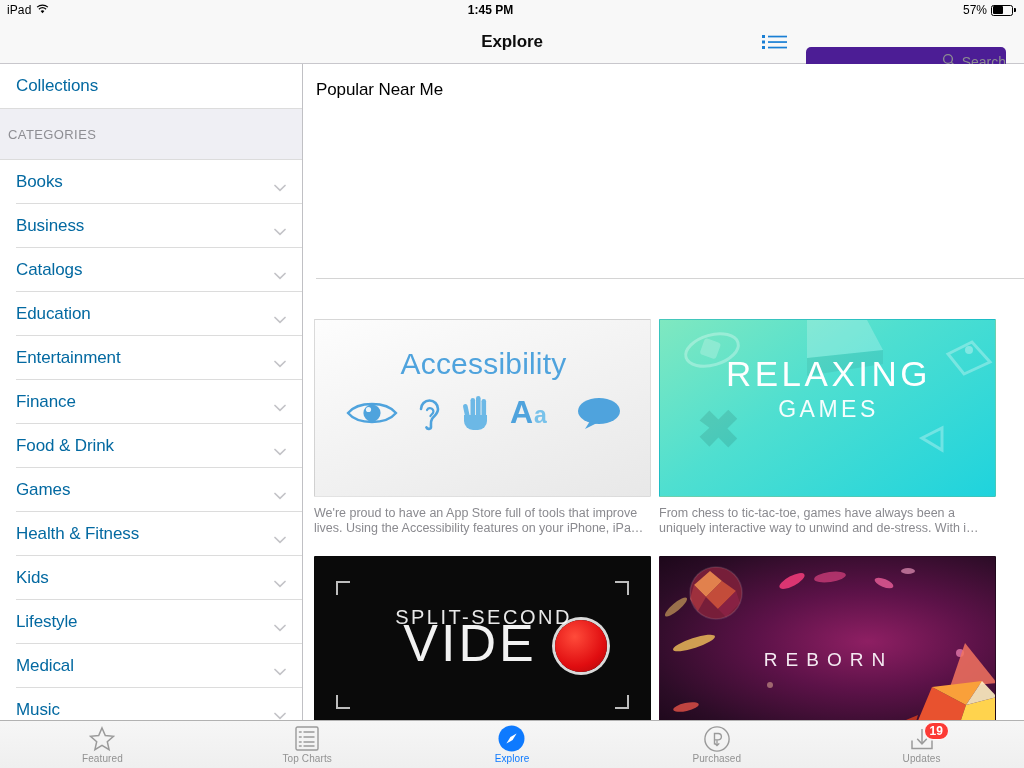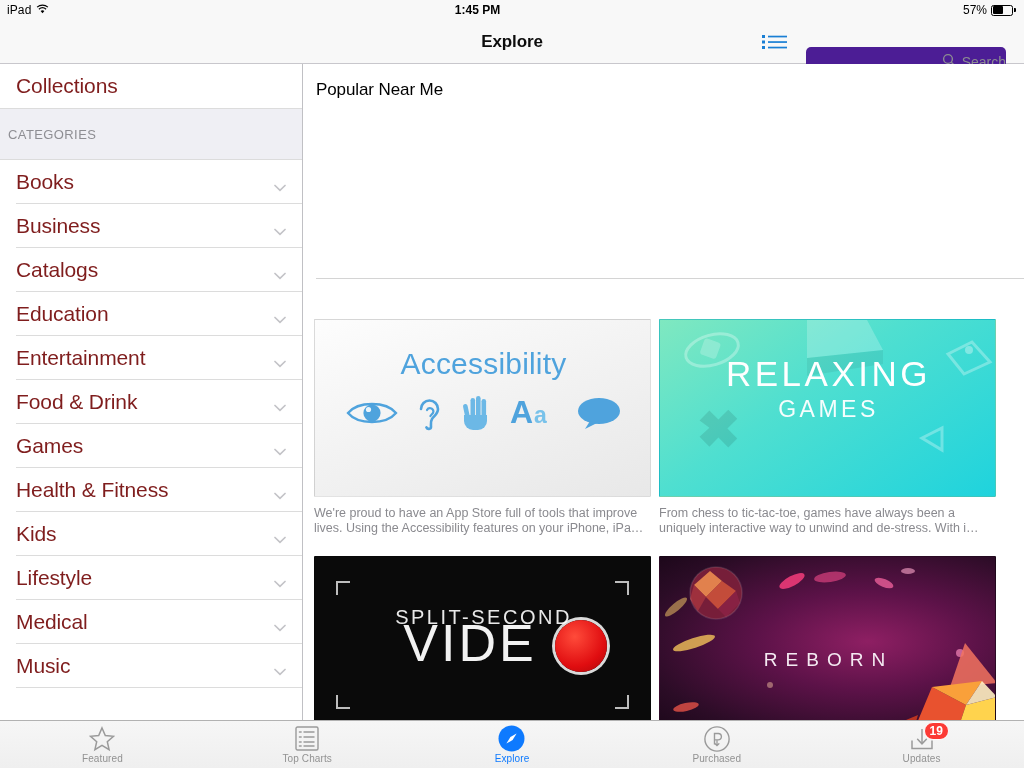--- a/index.html
+++ b/index.html
@@ -13,21 +13,21 @@
   #screen { position: relative; width: 1024px; height: 768px; background: #fff; }
 
   
   .statusbar {
     position: absolute; top: 0; left: 0; width: 1024px; height: 20px;
     background: #f8f8f8;
     font-size: 12px; color: #000;
   }
   .sb-left { position: absolute; left: 7px; top: 3px; display: flex; align-items: center; gap: 5px; }
   .sb-device { font-size: 12px; font-weight: 400; letter-spacing: 0.1px; }
-  .sb-center { position: absolute; left: 2px; width: 951px; top: 3px; text-align: center; font-size: 12px; font-weight: 600; }
+  .sb-center { position: absolute; left: 15px; width: 951px; top: 3px; text-align: center; font-size: 12px; font-weight: 600; }
   .sb-right { position: absolute; right: 8px; top: 3px; display: flex; align-items: center; gap: 4px; }
   .sb-pct { font-size: 12px; font-weight: 400; }
   .batt { position: relative; width: 25px; height: 11px; }
   .batt-body { position: absolute; left: 0; top: 0; width: 22px; height: 11px; border: 1px solid #000; border-radius: 2.5px; }
   .batt-fill { position: absolute; left: 1.5px; top: 1.5px; height: 8px; background: #000; border-radius: 1px; }
   .batt-cap { position: absolute; left: 22.5px; top: 3.5px; width: 2px; height: 4px; background: #000; border-radius: 0 1px 1px 0; }
 
   
   .navbar {
     position: absolute; top: 20px; left: 0; width: 1024px; height: 44px;
@@ -51,21 +51,21 @@
   .sidebar {
     position: absolute; left: 0; top: 64px; width: 303px; height: 656px;
     background: #fff; border-right: 1px solid #c0c0c4;
     overflow: hidden;
   }
   .side-row {
     position: relative; height: 44px; display: flex; align-items: center;
     padding-left: 16px; padding-right: 14px;
     background: #fff; cursor: pointer;
   }
-  .side-row .lbl { font-size: 21px; color: #7f1d1d; letter-spacing: -0.1px; }
+  .side-row .lbl { font-size: 17px; color: #0369a1; letter-spacing: -0.1px; }
   .side-row .sep { position: absolute; left: 16px; right: 0; bottom: 0; height: 1px; background: #dcdcdc; }
   .side-hdr {
     height: 52px; background: #efeff4; display: flex; align-items: center;
     padding-left: 8px;
     border-top: 1px solid #dcdcdc; border-bottom: 1px solid #dcdcdc;
   }
   .side-hdr .lbl { font-size: 13px; color: #8e8e93; letter-spacing: 0.4px; }
   .chev { position: absolute; right: 16px; top: 50%; margin-top: -4px; width: 12px; height: 8px; }
   .scroll-ind { position: absolute; right: 1px; top: 180px; width: 3px; height: 430px; background: rgba(0,0,0,0.0); border-radius: 2px; }
 
@@ -235,20 +235,27 @@
         </div>
         <div class="side-row">
           <span class="lbl">Education</span>
           <span class="chev"><svg width="12" height="8" viewBox="0 0 12 8">
               <path d="M1 1.5 L6 6.3 L11 1.5" fill="none" stroke="#c3c3c7" stroke-width="1.7" stroke-linecap="round"></path>
             </svg></span>
           <span class="sep"></span>
         </div>
         <div class="side-row">
           <span class="lbl">Entertainment</span>
+          <span class="chev"><svg width="12" height="8" viewBox="0 0 12 8">
+              <path d="M1 1.5 L6 6.3 L11 1.5" fill="none" stroke="#c3c3c7" stroke-width="1.7" stroke-linecap="round"></path>
+            </svg></span>
+          <span class="sep"></span>
+        </div>
+        <div class="side-row">
+          <span class="lbl">Finance</span>
           <span class="chev"><svg width="12" height="8" viewBox="0 0 12 8">
               <path d="M1 1.5 L6 6.3 L11 1.5" fill="none" stroke="#c3c3c7" stroke-width="1.7" stroke-linecap="round"></path>
             </svg></span>
           <span class="sep"></span>
         </div>
         <div class="side-row">
           <span class="lbl">Food &amp; Drink</span>
           <span class="chev"><svg width="12" height="8" viewBox="0 0 12 8">
               <path d="M1 1.5 L6 6.3 L11 1.5" fill="none" stroke="#c3c3c7" stroke-width="1.7" stroke-linecap="round"></path>
             </svg></span>

